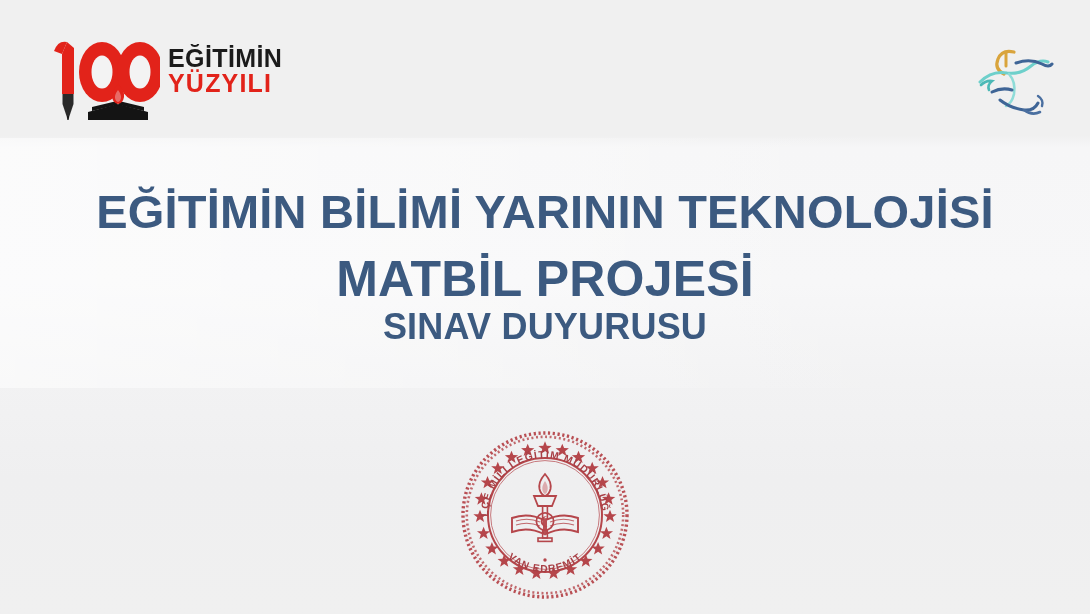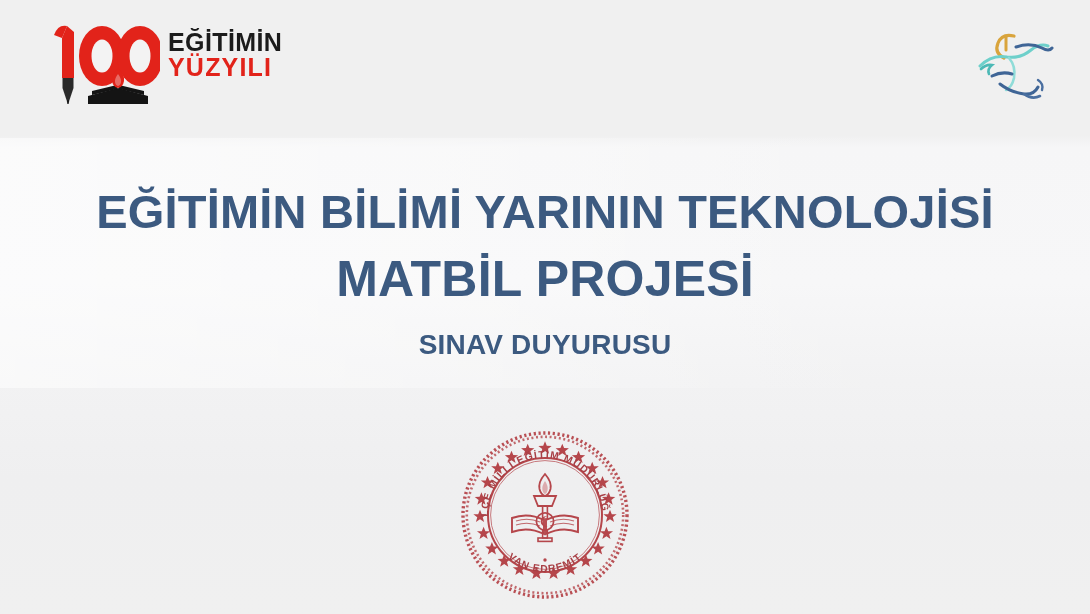--- a/index.html
+++ b/index.html
@@ -43,21 +43,21 @@
       rgba(255,255,255,0.55) 0%,
       rgba(255,255,255,0.30) 45%,
       rgba(255,255,255,0.05) 72%,
       rgba(255,255,255,0.00) 100%);
     pointer-events: none;
   }
 
   
   .header {
     position: absolute;
-    top: 0; left: 0; right: 0;
+    top: 16px; left: 0; right: 0;
     height: 120px;
     display: flex;
     align-items: flex-start;
     justify-content: space-between;
     padding: 18px 28px 0 48px;
     box-sizing: border-box;
     z-index: 3;
   }
 
   
@@ -132,24 +132,23 @@
     letter-spacing: 0.2px;
     line-height: 1.12;
   }
   .t2 {
     font-size: 50px;
     letter-spacing: 0.2px;
     line-height: 1.12;
     margin-top: 12px;
   }
   .t3 {
-    font-size: 28px;
+    font-size: 36px;
     letter-spacing: 0.2px;
     line-height: 1.12;
-    margin-top: 22px;
   }
 
   
   .seal-wrap {
     position: absolute;
     left: 0; right: 0;
     top: 430px;
     display: flex;
     justify-content: center;
     z-index: 2;

